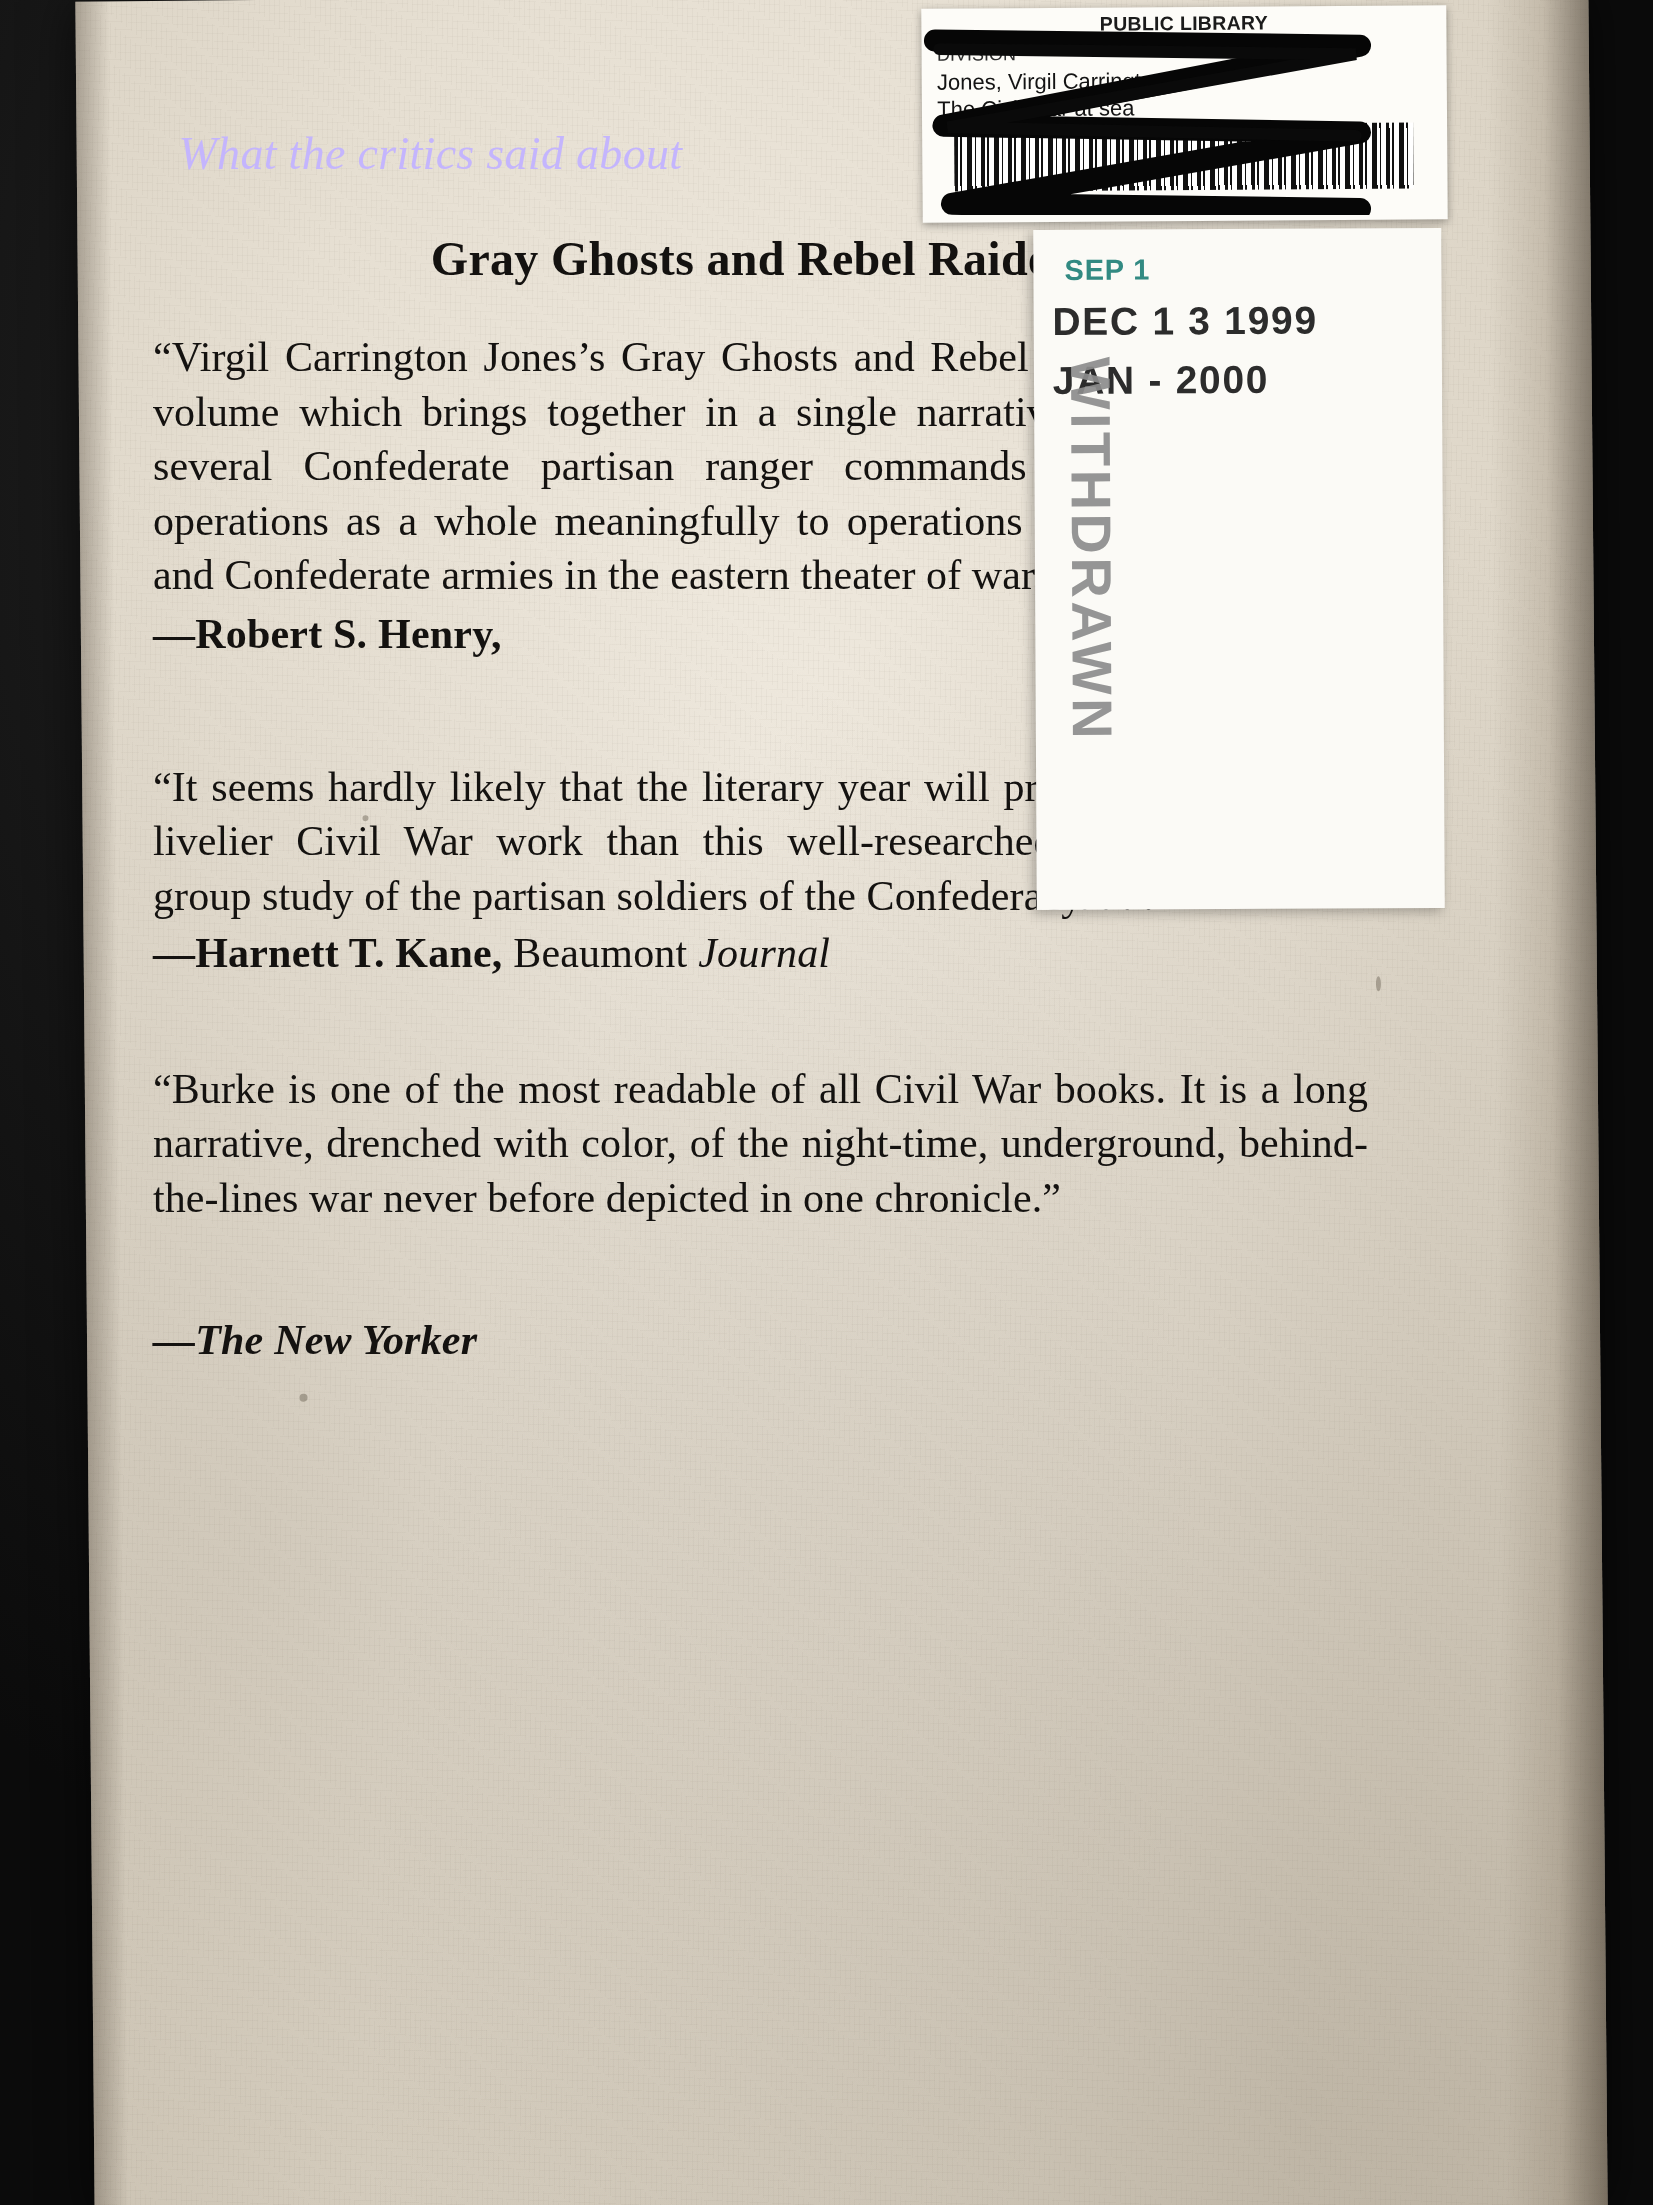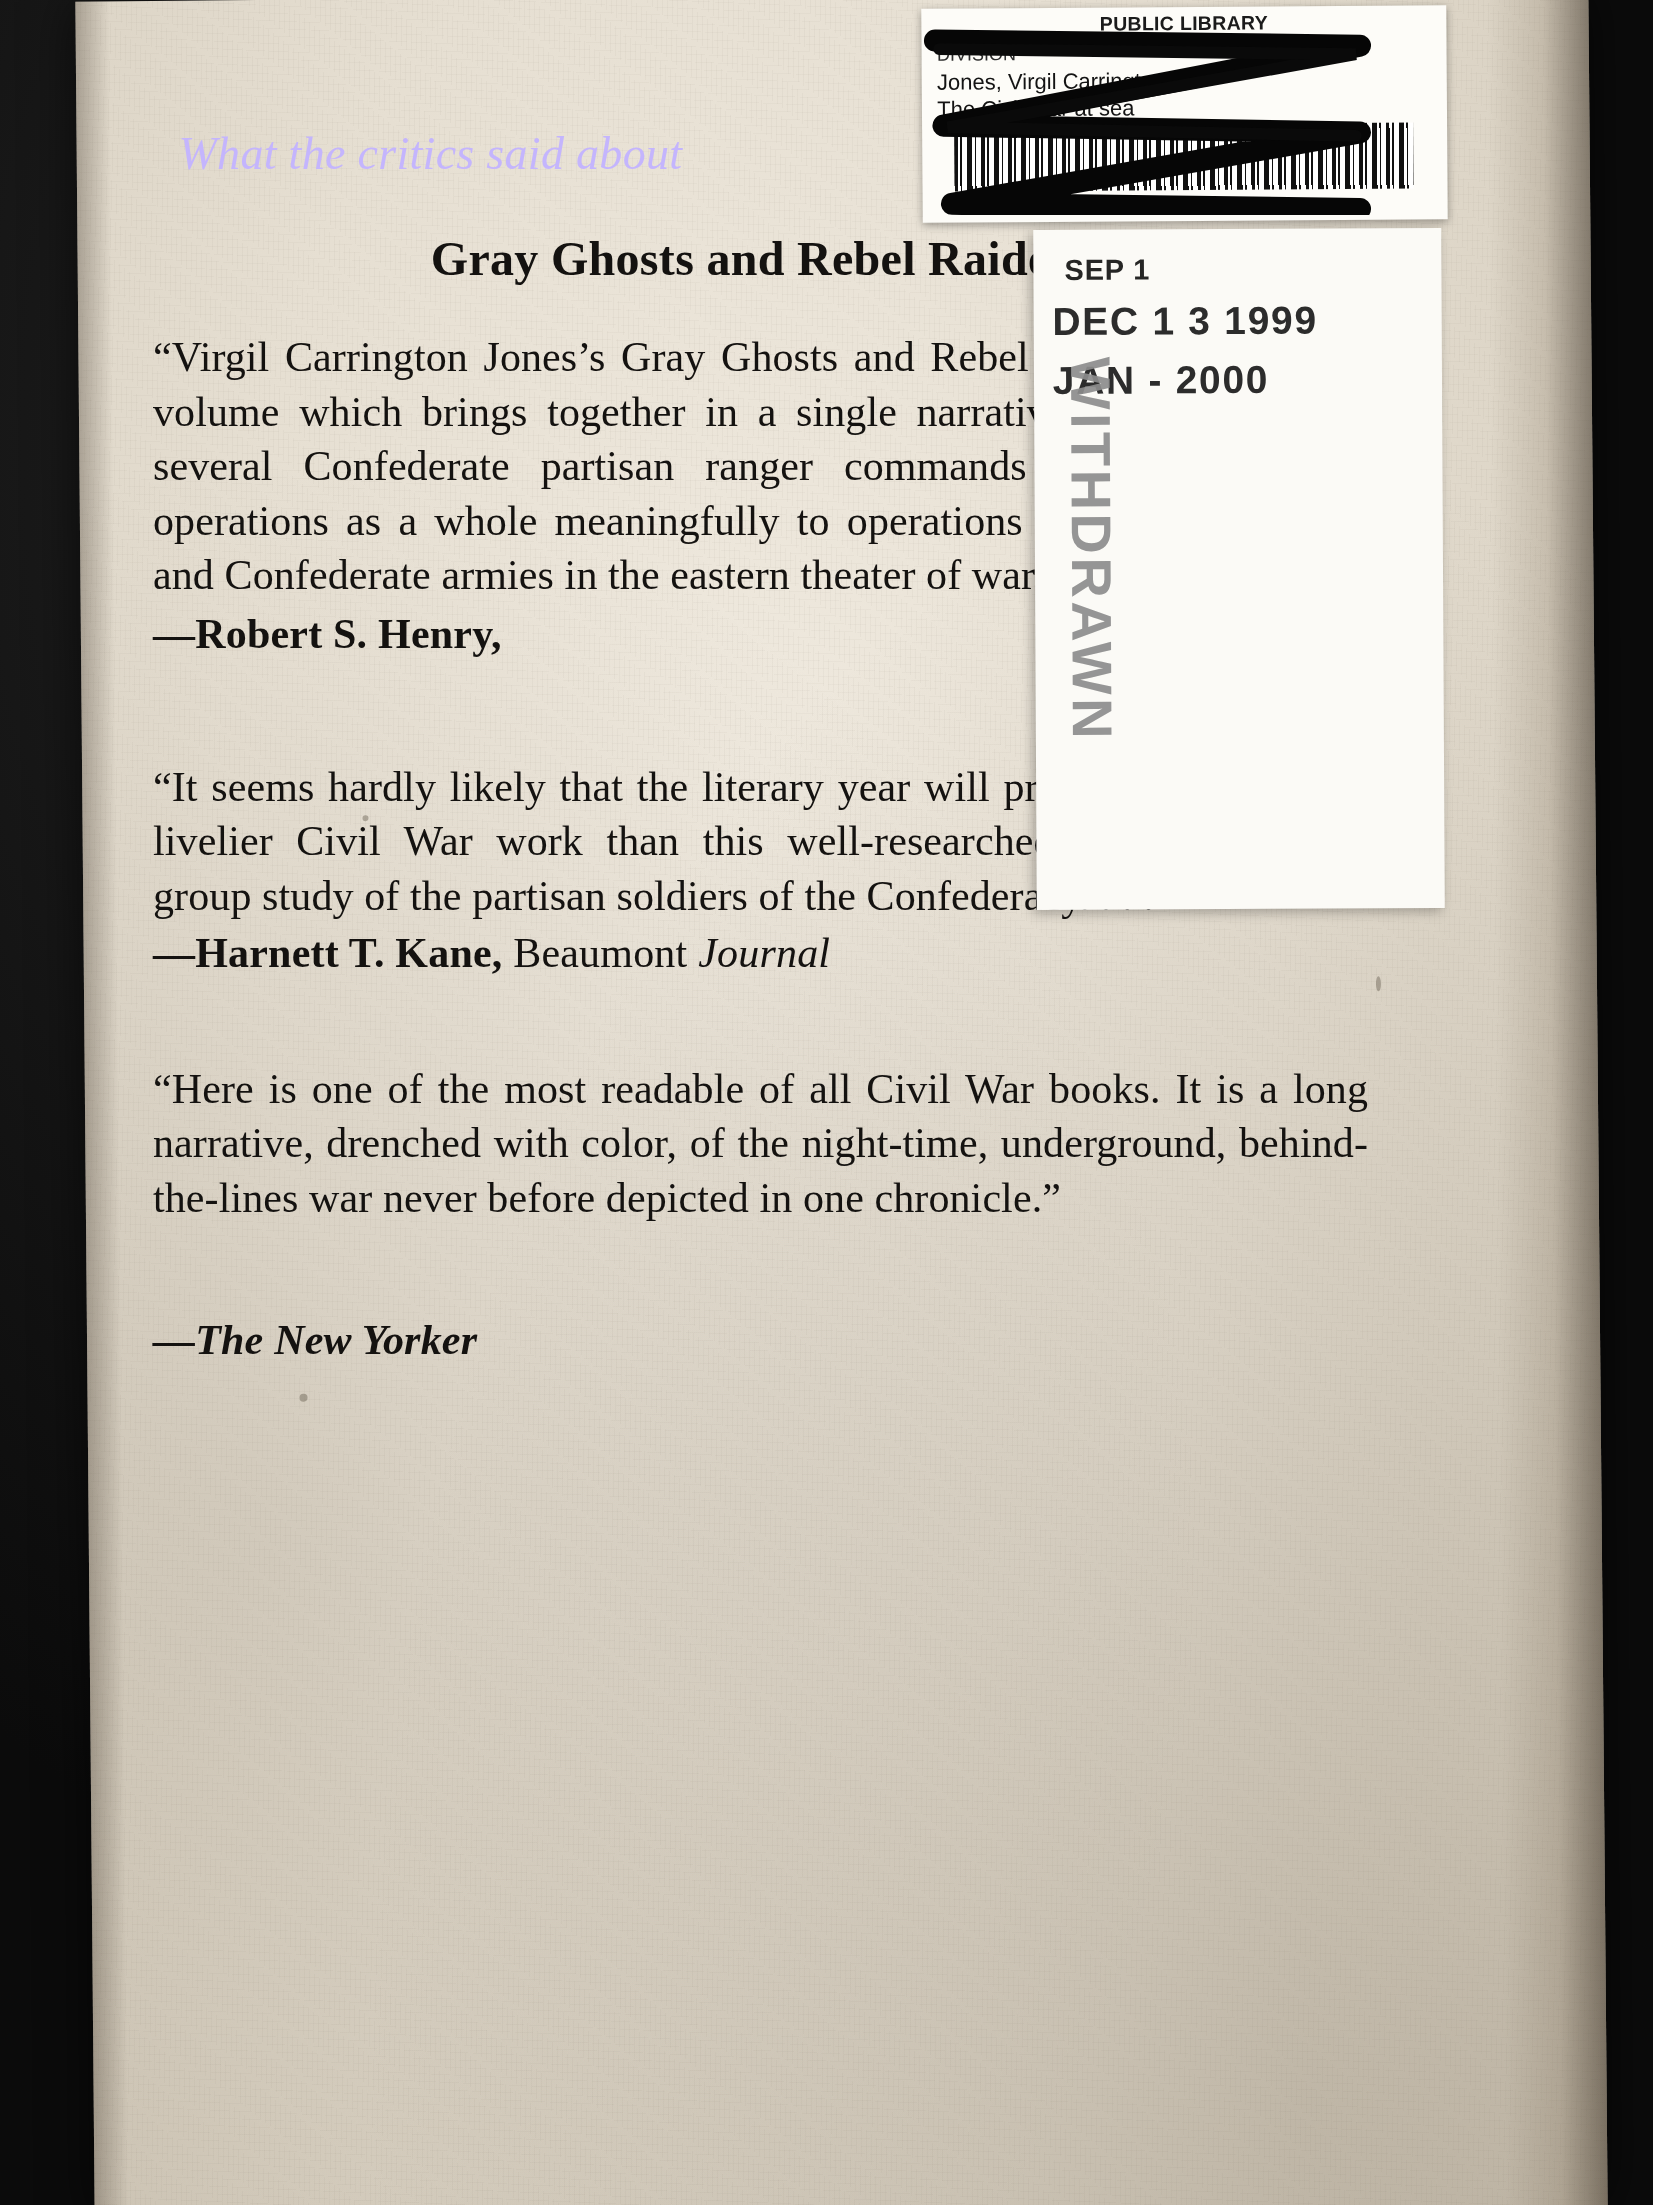--- a/index.html
+++ b/index.html
@@ -222,21 +222,21 @@
     box-shadow: -3.4px 3.4px 12px rgba(0,0,0,0.28);
     overflow: hidden;
   }
   .stamp-sep {
     position: absolute;
     left: 31px;
     top: 24px;
     font-family: "Liberation Sans", sans-serif;
     font-weight: bold;
     font-size: 29px;
-    color: #000000;
+    color: #0f766e;
     letter-spacing: 0.8px;
     opacity: 0.85;
     white-space: nowrap;
   }
   .stamp-dec {
     position: absolute;
     left: 18.7px;
     top: 70px;
     font-family: "Liberation Sans", sans-serif;
     font-weight: bold;
@@ -304,21 +304,21 @@
 
     <p class="quote">“It seems hardly likely that the literary year will produce a sounder or livelier Civil War work than this well-researched, zestfully-written group study of the partisan soldiers of the Confederacy. . . .”</p>
     <p class="attrib">
       <span class="plain">—Harnett T. Kane,</span>
       <span class="src-reg">Beaumont</span>
       <span class="src-ital">Journal</span>
     </p>
 
     <div class="gap-md"></div>
 
-    <p class="quote">“Here is one of the most readable of all Civil War books. It is a long narrative, drenched with color, of the night-time, underground, behind-the-lines war never before depicted in one chronicle.”</p>
+    <p class="quote">“Burke is one of the most readable of all Civil War books. It is a long narrative, drenched with color, of the night-time, underground, behind-the-lines war never before depicted in one chronicle.”</p>
 
     <div class="gap-md"></div>
 
     <p class="attrib newyorker">—The New Yorker</p>
 
   </div>
 
   <div class="barcode-label">
     <div class="bl-library">PUBLIC LIBRARY</div>
     <div class="bl-division">DIVISION</div>

